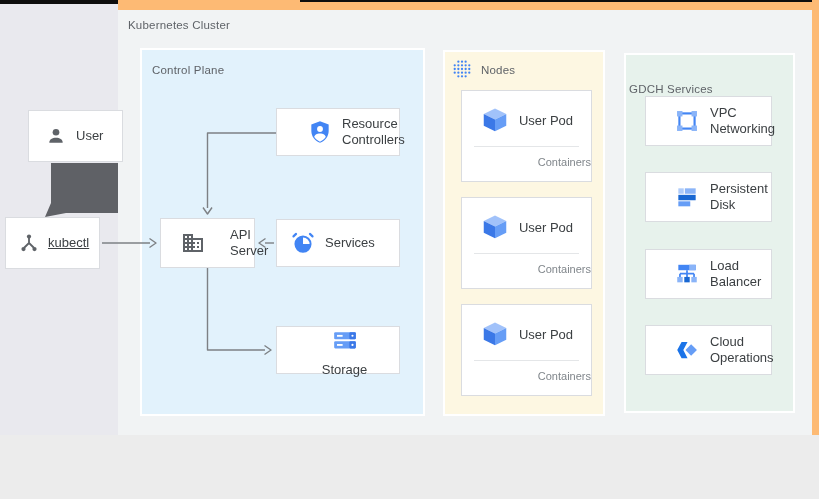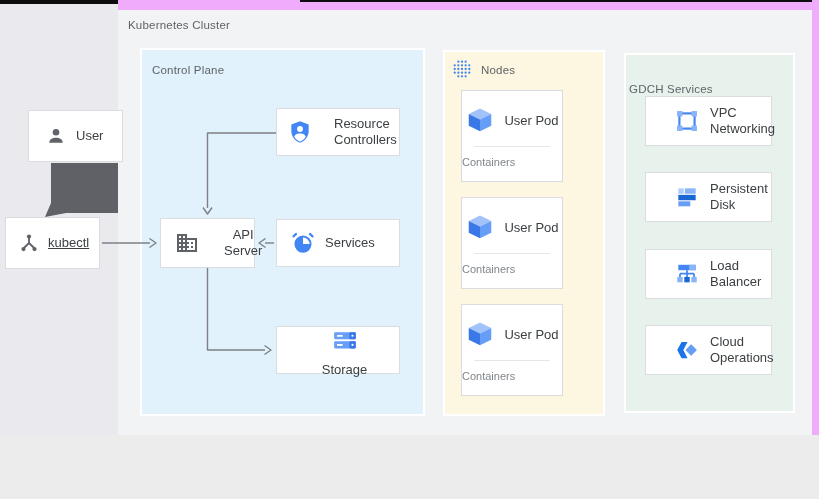--- a/index.html
+++ b/index.html
@@ -1,45 +1,45 @@
 <!DOCTYPE html>
 <html style="--accent: #4285f4; --cluster-bg: #f1f3f4; --leftcol-bg: #e9e9ee; --footer-bg: #ececec; --cp-bg: #e2f2fc; --nodes-bg: #fdf7e2; --gdch-bg: #e7f2ec; --card-border: #dadce0; --ink: #3c4043; --muted: #5f6368; --muted-light: #80868b; --arrow: #7d8084; --blob: #5f6166;"><head>
 <meta charset="utf-8">
 <style>
   html,body{margin:0;padding:0;background:#fff;}
-  .screen{position:relative;width:819px;height:499px;background:#f0abfc;overflow:hidden;
+  .screen{position:relative;width:819px;height:499px;background:#fdba74;overflow:hidden;
           font-family:"Liberation Sans",sans-serif;-webkit-font-smoothing:antialiased;}
   .abs{position:absolute;}
   .left-col{left:0;top:0;width:118px;height:435px;background:var(--leftcol-bg,#e9e9ee);}
   .footer{left:0;top:435px;width:819px;height:64px;background:var(--footer-bg,#ececec);}
   .cluster{left:118px;top:10px;width:694px;height:425px;background:var(--cluster-bg,#f1f3f4);}
   .bar-a{left:0;top:0;width:118px;height:4px;background:#0d0d0d;}
   .bar-b{left:300px;top:0;width:512px;height:2px;background:#0d0d0d;}
   .panel{position:absolute;box-sizing:border-box;border:2px solid #ffffff;}
   .panel-cp{left:140px;top:48px;width:285px;height:368px;background:var(--cp-bg,#e2f2fc);}
   .panel-nodes{left:443px;top:50px;width:162px;height:366px;background:var(--nodes-bg,#fdf7e2);}
   .panel-gdch{left:624px;top:53px;width:171px;height:360px;background:var(--gdch-bg,#e7f2ec);}
   .sec-label{position:absolute;font-size:11.5px;color:var(--muted,#5f6368);letter-spacing:.2px;white-space:nowrap;}
   .card{position:absolute;background:#fff;border:1px solid var(--card-border,#dadce0);box-sizing:border-box;
         display:flex;align-items:center;color:var(--ink,#3c4043);font-size:13px;line-height:1.25;}
   .card .ic{flex:0 0 auto;display:flex;align-items:center;}
   .card .lbl{white-space:pre-line;}
   .c-user{left:5px;top:110px;width:95px;height:52px;padding-left:17px;gap:10px;margin-left:23px;}
   .c-kubectl{left:5px;top:217px;width:95px;height:52px;padding-left:12px;gap:8px;text-decoration:underline;}
-  .c-api{left:160px;top:218px;width:95px;height:50px;padding-left:14px;gap:25px;text-align:center;}
-  .c-rc{left:276px;top:108px;width:124px;height:48px;padding-left:10px;gap:21px;}
+  .c-api{left:160px;top:218px;width:95px;height:50px;padding-left:20px;gap:25px;}
+  .c-rc{left:276px;top:108px;width:124px;height:48px;padding-left:30px;gap:9px;}
   .c-sched{left:276px;top:219px;width:124px;height:48px;padding-left:13px;gap:9px;}
   .c-stor{left:276px;top:326px;width:124px;height:48px;padding-left:13px;gap:9px;flex-direction:column;}
   .c-gdch{left:645px;width:127px;height:50px;padding-left:28px;gap:10px;}
-  .pod{position:absolute;left:461px;width:102px;height:92px;background:#fff;border:1px solid var(--card-border,#dadce0);
+  .pod{position:absolute;left:461px;width:131px;height:92px;background:#fff;border:1px solid var(--card-border,#dadce0);
        box-sizing:border-box;}
   .pod-top{display:flex;align-items:center;justify-content:center;gap:9px;height:52px;padding-top:3px;
            color:var(--ink,#3c4043);font-size:13px;}
   .pod-div{border-top:1px solid #e4e6e8;margin:0 12px;}
-  .pod-sub{margin-top:9px;text-align:left;font-size:11px;color:var(--muted-light,#80868b);}
+  .pod-sub{margin-top:9px;text-align:right;font-size:11px;color:var(--muted-light,#80868b);}
   svg{display:block;}
   .arrows{left:0;top:0;pointer-events:none;}
 </style>
 </head>
 <body>
 
 <div class="screen">
 
   <div class="abs left-col"></div>
   <div class="abs cluster"></div>

